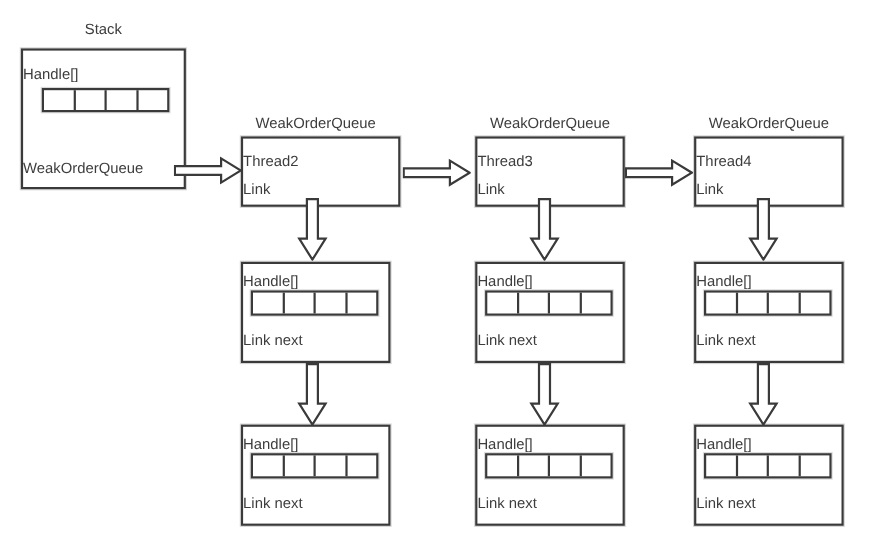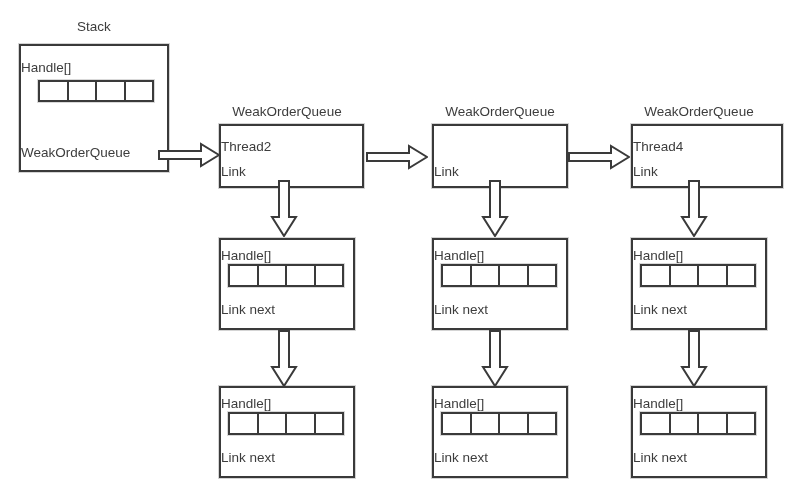--- a/index.html
+++ b/index.html
@@ -79,20 +79,21 @@
       <div class="cell"></div>
       <div class="cell"></div>
       <div class="cell"></div>
       <div class="cell"></div>
     </div>
     <div class="lbl" style="top:62px">Link next</div>
   </div>
 
   <div class="title" style="left:432px;top:104px;width:136px">WeakOrderQueue</div>
   <div class="box" style="left:432px;top:124px;width:136px;height:64px">
+    <div class="lbl" style="top:13px">Thread3</div>
     <div class="lbl" style="top:38px">Link</div>
   </div>
   <svg class="arr" style="left:481px;top:180px" width="28" height="57" viewBox="0 0 28 57">
     <path d="M9 1 L9 37 L2 37 L14 56 L26 37 L19 37 L19 1 Z"></path>
   </svg>
   <div class="box" style="left:432px;top:238px;width:136px;height:92px">
     <div class="lbl" style="top:8px">Handle[]</div>
     <div class="cells" style="left:7px;top:24px;width:116px;height:23px">
       <div class="cell"></div>
       <div class="cell"></div>
@@ -109,21 +110,21 @@
     <div class="cells" style="left:7px;top:24px;width:116px;height:23px">
       <div class="cell"></div>
       <div class="cell"></div>
       <div class="cell"></div>
       <div class="cell"></div>
     </div>
     <div class="lbl" style="top:62px">Link next</div>
   </div>
 
   <div class="title" style="left:631px;top:104px;width:136px">WeakOrderQueue</div>
-  <div class="box" style="left:631px;top:124px;width:152px;height:64px">
+  <div class="box" style="left:631px;top:124px;width:136px;height:64px">
     <div class="lbl" style="top:13px">Thread4</div>
     <div class="lbl" style="top:38px">Link</div>
   </div>
   <svg class="arr" style="left:680px;top:180px" width="28" height="57" viewBox="0 0 28 57">
     <path d="M9 1 L9 37 L2 37 L14 56 L26 37 L19 37 L19 1 Z"></path>
   </svg>
   <div class="box" style="left:631px;top:238px;width:136px;height:92px">
     <div class="lbl" style="top:8px">Handle[]</div>
     <div class="cells" style="left:7px;top:24px;width:116px;height:23px">
       <div class="cell"></div>

